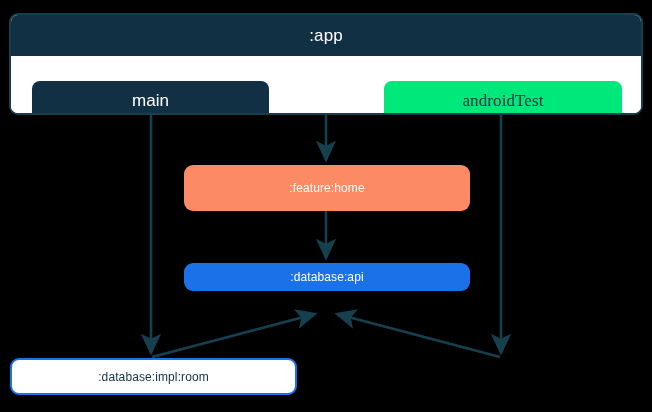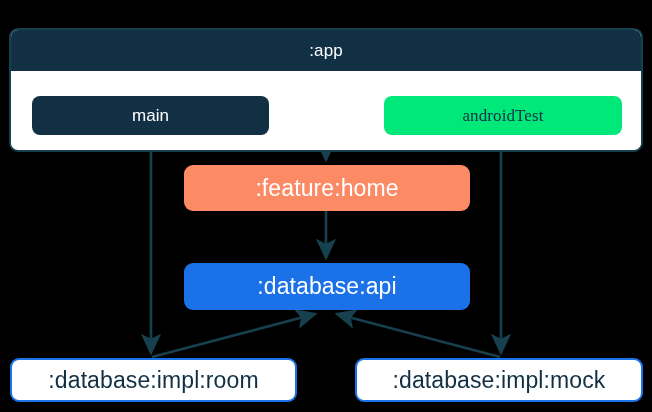--- a/index.html
+++ b/index.html
@@ -31,35 +31,35 @@
 
   
   .node {
     position: absolute;
     z-index: 2;
     box-sizing: border-box;
     display: flex;
     align-items: center;
     justify-content: center;
     border-radius: 9px;
-    font-size: 23px;
+    font-size: 12px;
     letter-spacing: 0.1px;
     white-space: nowrap;
     user-select: none;
   }
 
   
   #app-cluster {
     position: absolute;
     z-index: 2;
     box-sizing: border-box;
     left: 9px;
-    top: 28px;
+    top: 13px;
     width: 634px;
-    height: 124px;
+    height: 102px;
     border: 2px solid #17404f;
     border-radius: 9px;
     background: #ffffff;
     overflow: hidden;
   }
   #app-cluster-header {
     box-sizing: border-box;
     height: 41px;
     background: #123044;
     color: #ffffff;
@@ -109,29 +109,29 @@
     top: 165px;
     width: 286px;
     height: 46px;
     background: #fc8a65;
     color: #ffffff;
   }
   #node-database-api {
     left: 184px;
     top: 263px;
     width: 286px;
-    height: 47px;
+    height: 28px;
     background: #1b72e8;
     color: #ffffff;
   }
   #node-database-impl-room {
     left: 10px;
     top: 358px;
     width: 287px;
-    height: 44px;
+    height: 37px;
     background: #ffffff;
     color: #123044;
     border: 2px solid #1a73e8;
   }
   #node-database-impl-mock {
     left: 355px;
     top: 358px;
     width: 288px;
     height: 44px;
     background: #ffffff;
@@ -171,15 +171,14 @@
       <div class="srcset" id="srcset-androidtest">androidTest</div>
     </div>
   </div>
 
   <div class="node" id="node-feature-home">:feature:home</div>
 
   <div class="node" id="node-database-api">:database:api</div>
 
   <div class="node" id="node-database-impl-room">:database:impl:room</div>
 
-  <div class="node" id="node-database-impl-mock">:database:impl:mock</div>
 
 </div>
 
 </body></html>

